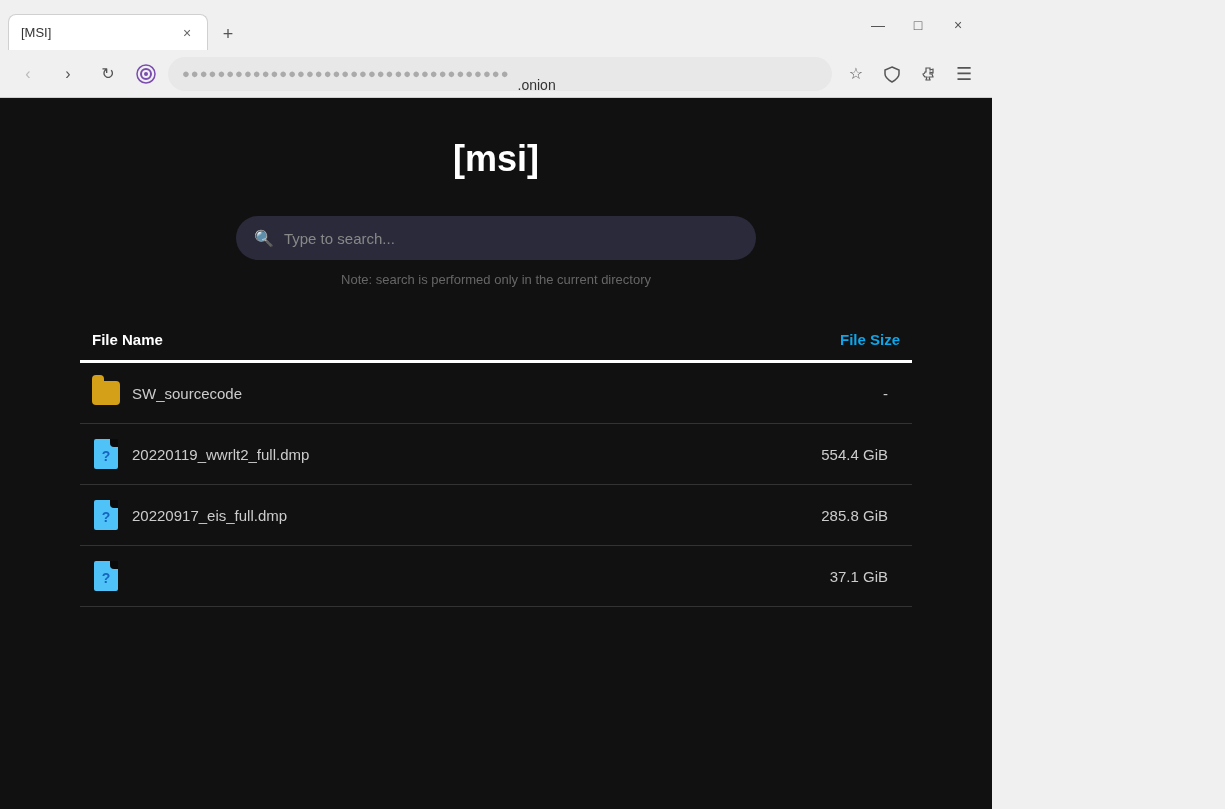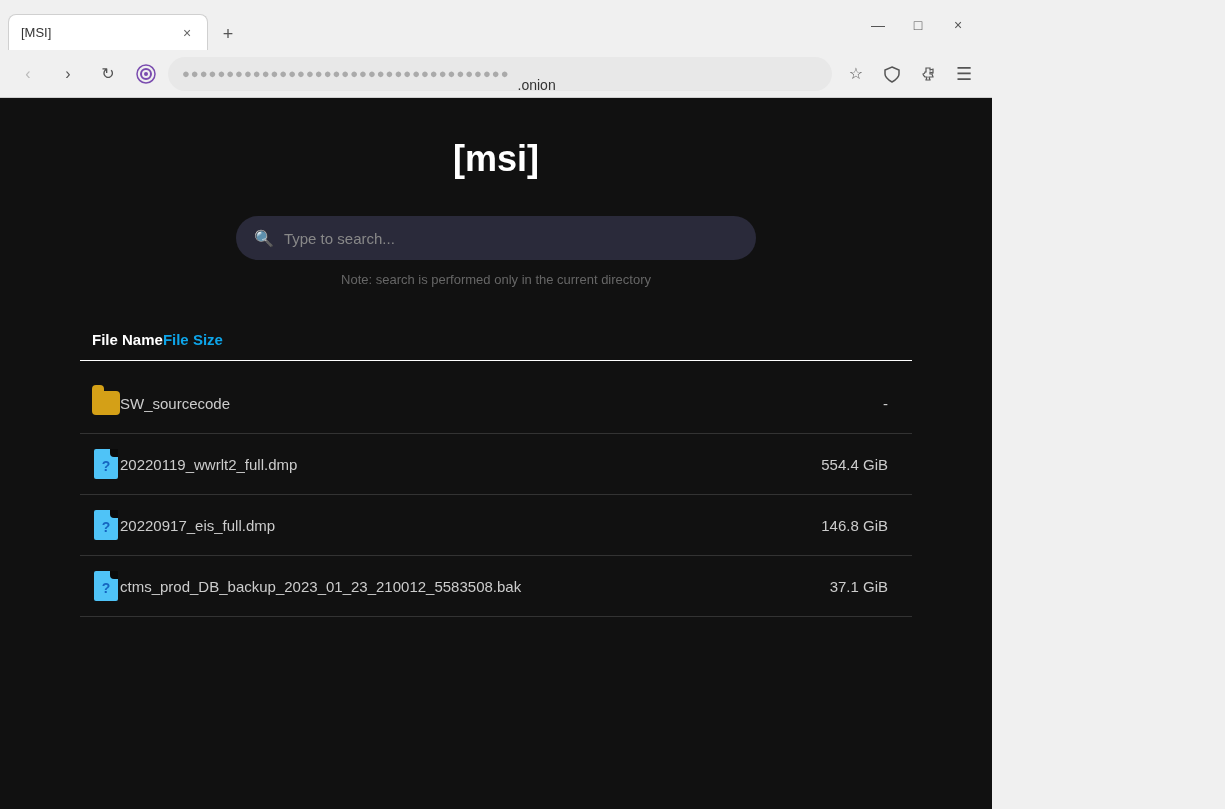--- a/index.html
+++ b/index.html
@@ -219,24 +219,24 @@
     }
 
     
     .file-listing {
       width: 100%;
       max-width: 1060px;
     }
 
     .file-header {
       display: flex;
-      justify-content: flex-start;
+      justify-content: space-between;
       padding: 8px 0 12px 0;
-      border-bottom: 1px solid #ffffff;
-      margin-bottom: 12px;
+      border-bottom: 3px solid #ffffff;
+      margin-bottom: 0;
     }
 
     .col-name {
       color: #ffffff;
       font-weight: bold;
       font-size: 15px;
       padding-left: 12px;
     }
 
     .col-size {
@@ -251,20 +251,21 @@
       justify-content: space-between;
       align-items: center;
       padding: 14px 12px;
       border-bottom: 1px solid #333;
       cursor: pointer;
     }
 
     .file-name-cell {
       display: flex;
       align-items: center;
+      gap: 12px;
     }
 
     .file-icon {
       width: 28px;
       height: 32px;
       display: flex;
       align-items: center;
       justify-content: center;
     }
 
@@ -436,31 +437,30 @@
 
       <div class="file-row">
         <div class="file-name-cell">
           <div class="file-icon">
             <div class="file-icon-shape">
               <span class="question">?</span>
             </div>
           </div>
           <span class="file-name-text">20220917_eis_full.dmp</span>
         </div>
-        <span class="file-size-text">146.8 GiB</span>
+        <span class="file-size-text">285.8 GiB</span>
       </div>
 
       <div class="file-row">
         <div class="file-name-cell">
           <div class="file-icon">
             <div class="file-icon-shape">
               <span class="question">?</span>
             </div>
           </div>
-          <span class="file-name-text">ctms_prod_DB_backup_2023_01_23_210012_5583508.bak</span>
         </div>
         <span class="file-size-text">37.1 GiB</span>
       </div>
 
     </div>
   </div>
 
 </div>
 
 </body></html>

